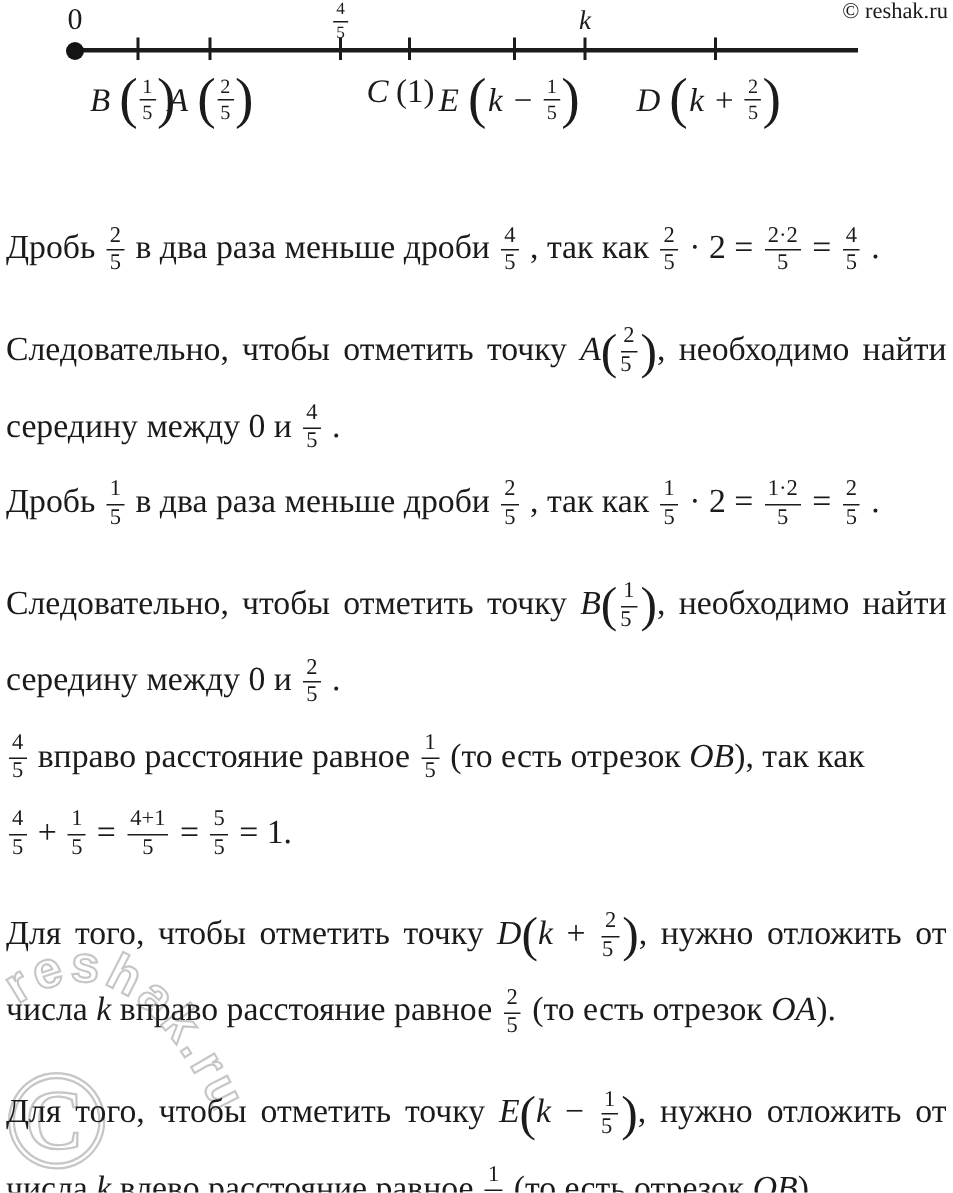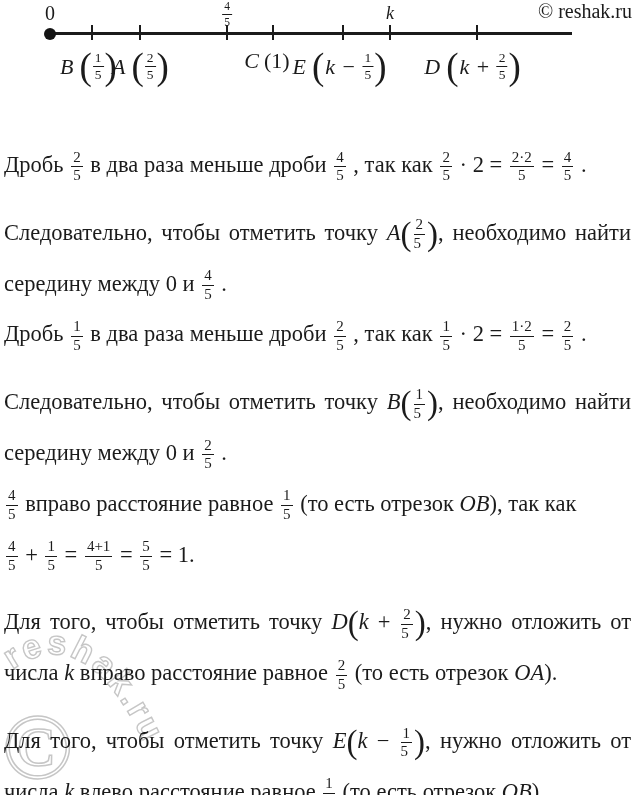--- a/index.html
+++ b/index.html
@@ -8,21 +8,21 @@
 
   
   .watermark{position:absolute;left:0;top:618px;z-index:0;}
 
   
   .nl{position:absolute;left:0;top:0;width:635px;height:122px;z-index:1;}
   .toplabel{position:absolute;transform:translateX(-50%);}
   .zero{left:50px;top:2px;font-size:20px;}
   .klbl{left:390px;top:3px;font-size:18px;}
   .fr45{left:227px;top:0;font-size:11.5px;line-height:1.15;}
-  .copyright{position:absolute;right:3px;top:0;font-size:20px;}
+  .copyright{position:absolute;right:3px;top:0;font-size:15px;}
   .axis{position:absolute;height:2.5px;background:#1b1b1b;}
   .dot{position:absolute;top:28px;width:12px;height:12px;border-radius:50%;background:#141414;}
   .tick{position:absolute;top:25px;width:1.7px;height:15px;background:#1b1b1b;}
   .pointlabel{position:absolute;top:48px;transform:translateX(-50%);display:inline-flex;align-items:center;font-size:22px;white-space:nowrap;}
   .pl-letter{font-style:italic;margin-right:5px;}
   .pointlabel .bp{font-size:37px;font-weight:300;line-height:1;transform:scaleY(1.02);font-style:normal;padding:0 1px;}
   .pointlabel .frac{font-size:13.5px;line-height:1.05;font-style:normal;}
   .pointlabel .plain{font-size:22px;font-style:normal;}
   .pointlabel .op{font-style:normal;margin:0 2px;}
   .pointlabel .mi{font-style:italic;}

